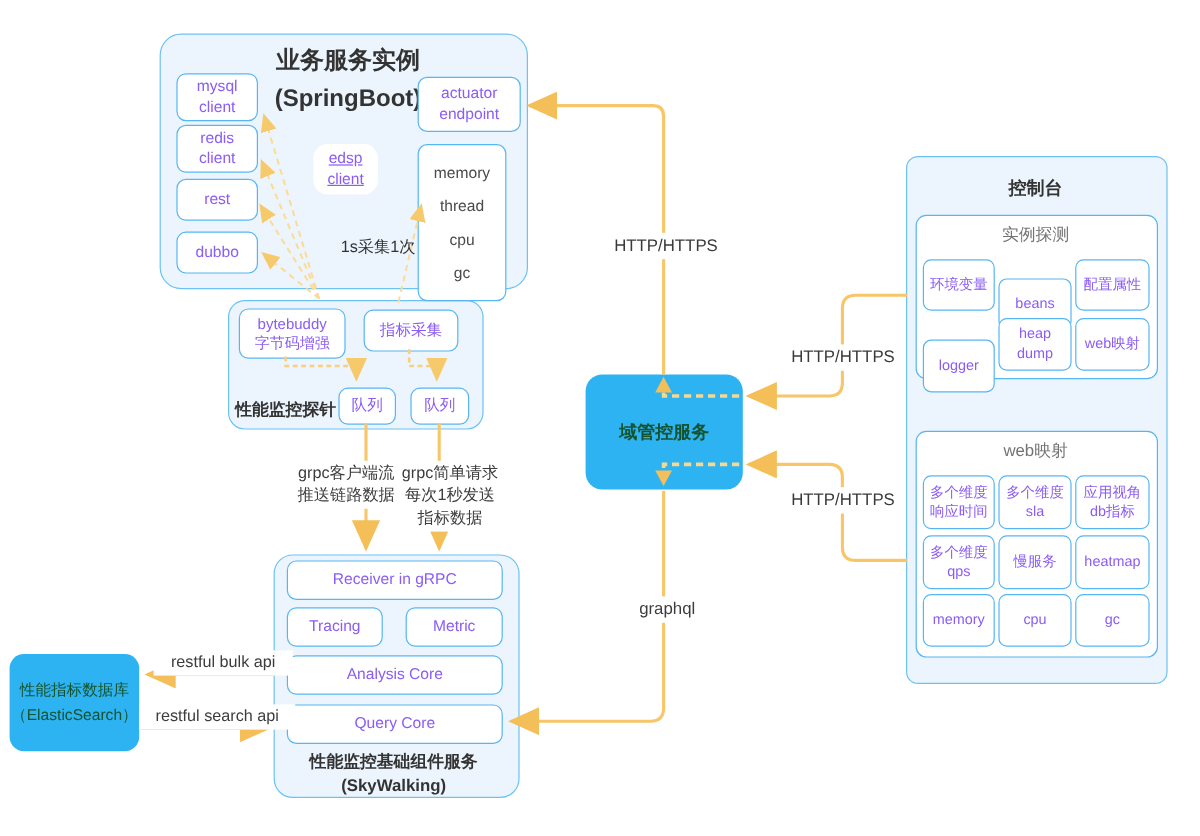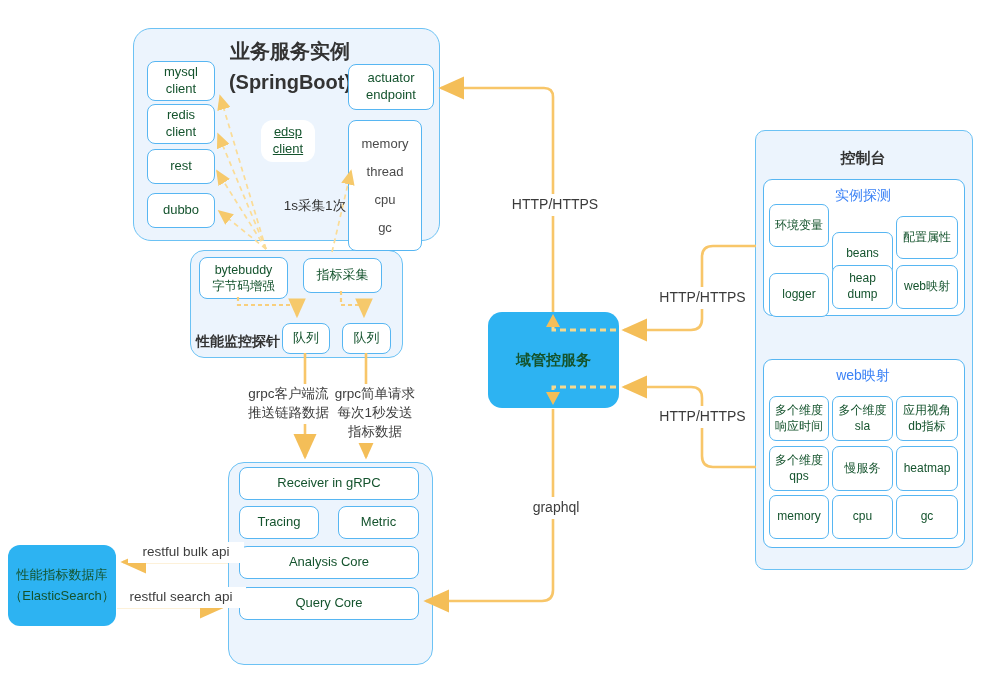--- a/index.html
+++ b/index.html
@@ -11,34 +11,34 @@
     position:absolute;background:#ecf4fd;border:1.5px solid #6cc2f4;border-radius:18px;
   }
   .bluebox{
     position:absolute;background:#2db3f2;border-radius:14px;color:#14532d;
     display:flex;align-items:center;justify-content:center;text-align:center;
     white-space:pre-line;
   }
   .node{
     position:absolute;background:#fff;border:1.4px solid #57b6f2;border-radius:8px;
     display:flex;align-items:center;justify-content:center;text-align:center;
-    font-size:13px;line-height:1.3;color:#14532d;white-space:pre-line;z-index:2;
+    font-size:13px;line-height:1.3;color:#8b5cf6;white-space:pre-line;z-index:2;
   }
   .plain{border:none;border-radius:12px;text-decoration:underline;}
   .title{
     position:absolute;font-weight:bold;color:#333;text-align:center;white-space:pre-line;
     z-index:2;line-height:1.55;
   }
   .flabel{
     position:absolute;background:#fff;color:#3d3d3d;font-size:13.5px;line-height:1.4;
     text-align:center;white-space:pre-line;z-index:6;padding:1px 2px;
   }
   .http{font-size:14px;font-weight:500;color:#3a3a3a;}
   .celltitle{
-    position:absolute;color:#3b82f6;font-weight:500;text-align:center;z-index:2;font-size:14px;
+    position:absolute;color:#737373;font-weight:500;text-align:center;z-index:2;font-size:14px;
   }
   .cell{font-size:12px;border-radius:7px;}
   .metrics{
     position:absolute;background:#fff;border:1.4px solid #57b6f2;border-radius:8px;z-index:2;
     display:flex;flex-direction:column;align-items:center;justify-content:space-around;
     font-size:13px;color:#4a4a4a;padding:8px 0;
   }
   .panel{
     position:absolute;background:#fff;border:1.4px solid #57b6f2;border-radius:9px;z-index:1;
   }
@@ -77,35 +77,37 @@
   <div class="node" style="left:282px;top:323px;width:46px;height:29px;">队列</div>
   <div class="node" style="left:342px;top:323px;width:47px;height:29px;">队列</div>
   <div class="title" style="left:195px;top:331px;width:86px;font-size:14px;">性能监控探针</div>
 
   <div class="container" style="left:228px;top:462px;width:203px;height:201px;border-radius:16px;"></div>
   <div class="node" style="left:239px;top:467px;width:178px;height:31px;">Receiver in gRPC</div>
   <div class="node" style="left:239px;top:506px;width:78px;height:31px;">Tracing</div>
   <div class="node" style="left:338px;top:506px;width:79px;height:31px;">Metric</div>
   <div class="node" style="left:239px;top:546px;width:178px;height:31px;">Analysis Core</div>
   <div class="node" style="left:239px;top:587px;width:178px;height:31px;">Query Core</div>
+  <div class="title" style="left:239px;top:624px;width:178px;font-size:14px;line-height:1.45;">性能监控基础组件服务
+(SkyWalking)</div>
 
   <div class="bluebox" style="left:8px;top:545px;width:108px;height:81px;font-size:13px;border-radius:12px;line-height:1.6;">性能指标数据库
 （ElasticSearch）</div>
 
   <div class="bluebox" style="left:488px;top:312px;width:131px;height:96px;font-size:15px;font-weight:bold;">域管控服务</div>
 
   <div class="container" style="left:755px;top:130px;width:216px;height:438px;border-radius:10px;"></div>
   <div class="title" style="left:755px;top:146px;width:216px;font-size:15px;">控制台</div>
 
   <div class="panel" style="left:763px;top:179px;width:200px;height:135px;"></div>
   <div class="celltitle" style="left:763px;top:187px;width:200px;">实例探测</div>
-  <div class="node cell" style="left:769px;top:204px;width:58px;height:41px;">环境变量</div>
+  <div class="node cell" style="left:769px;top:216px;width:58px;height:41px;">环境变量</div>
   <div class="node cell" style="left:832px;top:232px;width:59px;height:41px;">beans</div>
   <div class="node cell" style="left:896px;top:216px;width:60px;height:41px;">配置属性</div>
-  <div class="node cell" style="left:769px;top:273px;width:58px;height:42px;">logger</div>
+  <div class="node cell" style="left:769px;top:283px;width:58px;height:42px;">logger</div>
   <div class="node cell" style="left:832px;top:265px;width:59px;height:42px;">heap
 dump</div>
   <div class="node cell" style="left:896px;top:265px;width:60px;height:42px;">web映射</div>
 
   <div class="panel" style="left:763px;top:359px;width:200px;height:187px;"></div>
   <div class="celltitle" style="left:763px;top:367px;width:200px;">web映射</div>
   <div class="node cell" style="left:769px;top:396px;width:58px;height:43px;">多个维度
 响应时间</div>
   <div class="node cell" style="left:832px;top:396px;width:59px;height:43px;">多个维度
 sla</div>

